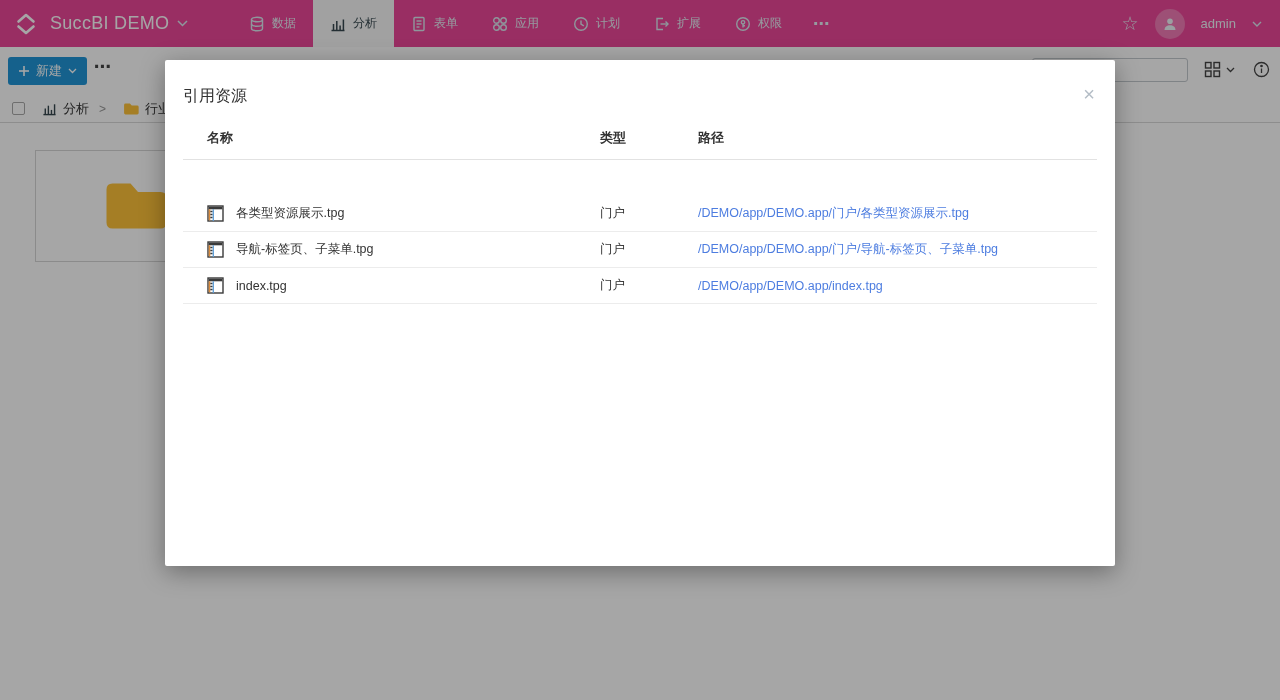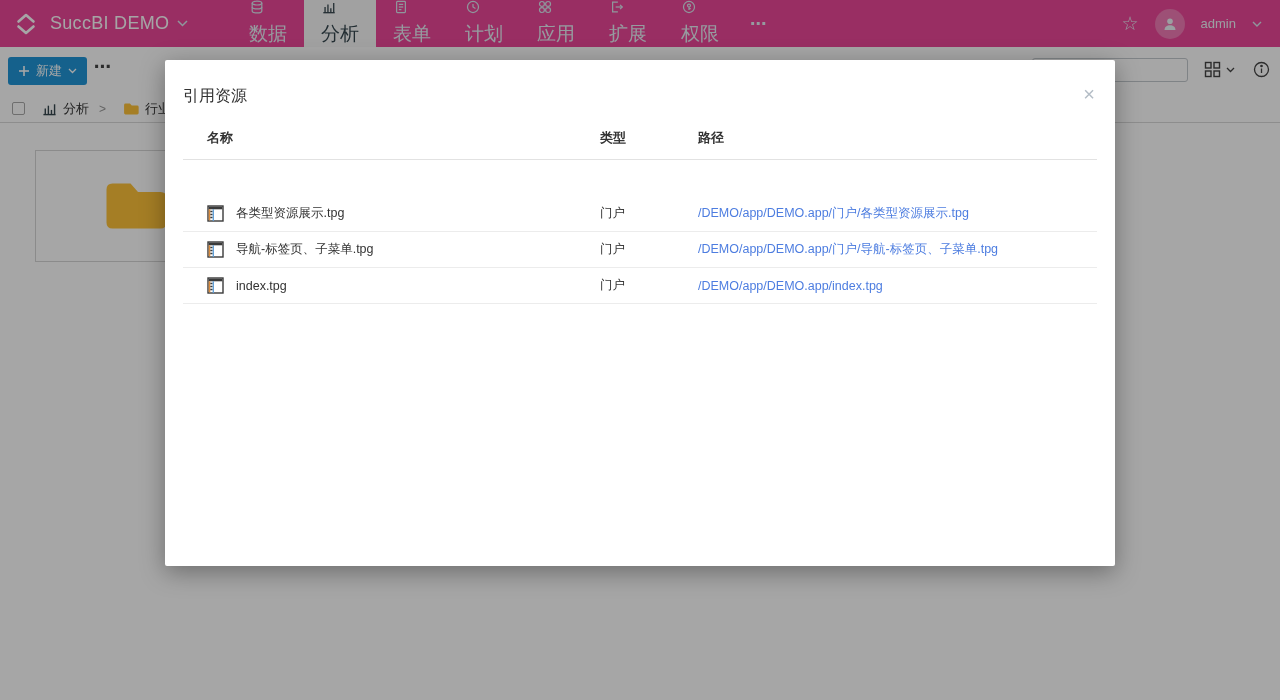--- a/index.html
+++ b/index.html
@@ -5,21 +5,21 @@
   * { margin:0; padding:0; box-sizing:border-box; }
   html,body { width:1280px; height:700px; overflow:hidden; }
   body { font-family:"Liberation Sans","DejaVu Sans",sans-serif; background:#fff; position:relative; color:#333; }
 
   
   .topbar { position:absolute; top:0; left:0; width:1280px; height:47px; background:#ec4899; display:flex; align-items:stretch; }
   .brand { display:flex; align-items:center; padding-left:12px; width:232px; color:#fff; }
   .brand-title { font-size:18px; font-weight:500; color:#fdfefe; margin-left:10px; letter-spacing:.3px; }
   .brand .chev { margin-left:8px; }
   .nav-tabs { display:flex; align-items:stretch; }
-  .nav-tab { display:flex; align-items:flex-start; gap:7px; padding:0 17px; font-size:19px; color:#e6eff5; cursor:pointer;flex-direction:column; }
+  .nav-tab { display:flex; align-items:center; gap:7px; padding:0 17px; font-size:12px; color:#e6eff5; cursor:pointer; }
   .nav-tab svg { stroke:#dbe8f0; }
   .nav-tab.active { background:#f7f8f8; color:#37474f; }
   .nav-tab.active svg { stroke:#37474f; }
   .nav-more { display:flex; align-items:center; padding:0 14px; color:#e6eff5; font-size:16px; font-weight:bold; letter-spacing:2px; }
   .topbar-right { margin-left:auto; display:flex; align-items:center; gap:16px; padding-right:18px; }
   .star { color:#e6eff5; font-size:19px; }
   .avatar { width:30px; height:30px; border-radius:50%; background:rgba(255,255,255,.28); display:flex; align-items:center; justify-content:center; }
   .username { color:#eef4f8; font-size:13px; }
 
   
@@ -99,33 +99,33 @@
       <svg class="icon" width="16" height="16" viewBox="0 0 16 16" fill="none" stroke-width="1.4">
           <rect x="3" y="1.5" width="10" height="13" rx="1"></rect>
           <path d="M5.5 5 H10.5"></path>
           <path d="M5.5 8 H10.5"></path>
           <path d="M5.5 11 H8.5"></path>
         </svg>
       <span>表单</span>
     </div>
     <div class="nav-tab">
       <svg class="icon" width="16" height="16" viewBox="0 0 16 16" fill="none" stroke-width="1.4">
-          <circle cx="8" cy="8" r="6.3"></circle>
-          <path d="M8 4.5 V8 L10.8 9.8"></path>
-        </svg>
-      <span>计划</span>
-    </div>
-    <div class="nav-tab">
-      <svg class="icon" width="16" height="16" viewBox="0 0 16 16" fill="none" stroke-width="1.4">
           <circle cx="4.5" cy="4.5" r="2.8"></circle>
           <circle cx="11.5" cy="4.5" r="2.8"></circle>
           <circle cx="4.5" cy="11.5" r="2.8"></circle>
           <circle cx="11.5" cy="11.5" r="2.8"></circle>
         </svg>
       <span>应用</span>
+    </div>
+    <div class="nav-tab">
+      <svg class="icon" width="16" height="16" viewBox="0 0 16 16" fill="none" stroke-width="1.4">
+          <circle cx="8" cy="8" r="6.3"></circle>
+          <path d="M8 4.5 V8 L10.8 9.8"></path>
+        </svg>
+      <span>计划</span>
     </div>
     <div class="nav-tab">
       <svg class="icon" width="16" height="16" viewBox="0 0 16 16" fill="none" stroke-width="1.4">
           <path d="M9 2.5 H3 V13.5 H9"></path>
           <path d="M6.5 8 H14"></path>
           <path d="M11.5 5.5 L14 8 L11.5 10.5"></path>
         </svg>
       <span>扩展</span>
     </div>
     <div class="nav-tab">

